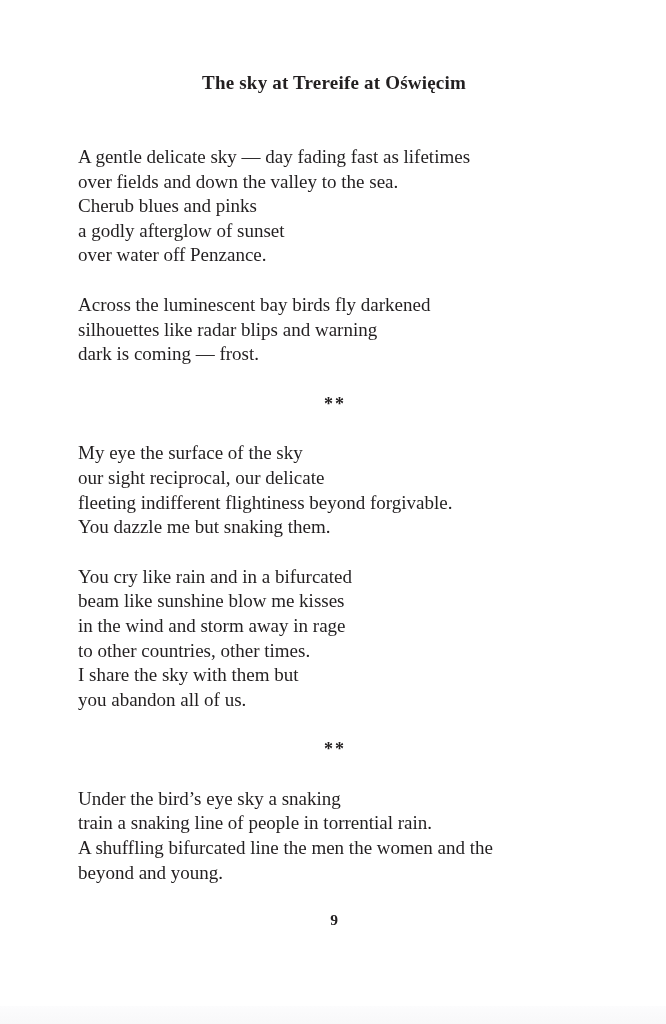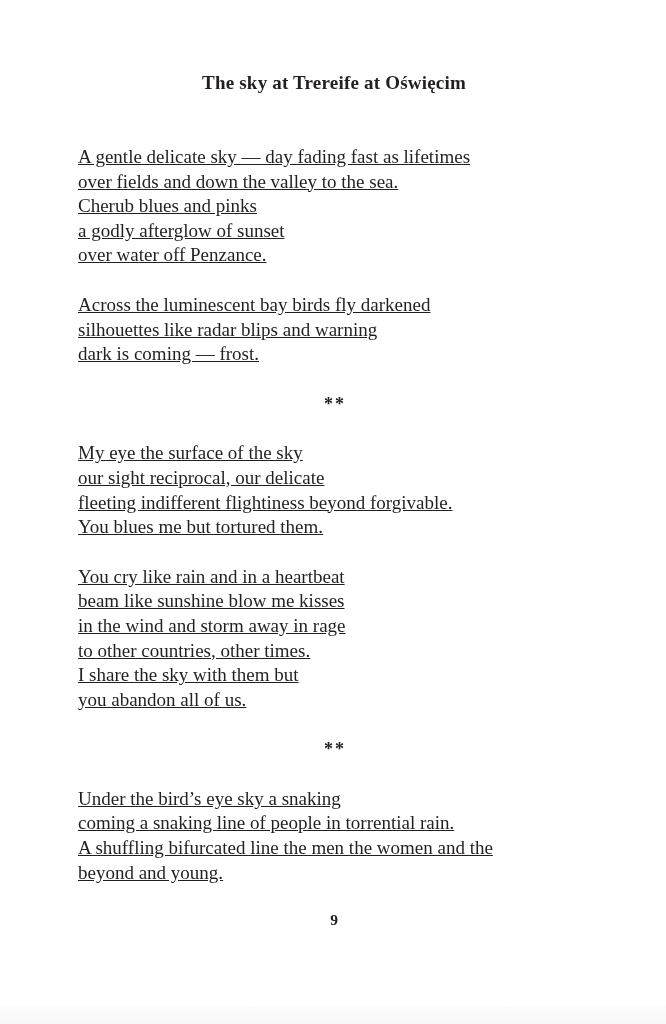--- a/index.html
+++ b/index.html
@@ -29,21 +29,20 @@
     line-height: 26px;
     font-weight: bold;
     text-align: center;
     letter-spacing: 0.2px;
   }
   .stanza {
     margin: 0 0 25px 0;
     font-size: 19px;
     line-height: 24.6px;
     font-feature-settings: "liga" 1;
-    text-decoration: underline;
   }
   .line {
     white-space: pre;
   }
   .separator {
     margin: 0 0 25px 0;
     font-size: 18px;
     line-height: 24.6px;
     text-align: center;
     letter-spacing: 2px;
@@ -87,37 +86,37 @@
       <div class="line">silhouettes like radar blips and warning</div>
       <div class="line">dark is coming — frost.</div>
     </div>
 
     <div class="separator">**</div>
 
     <div class="stanza">
       <div class="line">My eye the surface of the sky</div>
       <div class="line">our sight reciprocal, our delicate</div>
       <div class="line">fleeting indifferent flightiness beyond forgivable.</div>
-      <div class="line">You blues me but tortured them.</div>
+      <div class="line">You dazzle me but snaking them.</div>
     </div>
 
     <div class="stanza">
-      <div class="line">You cry like rain and in a heartbeat</div>
+      <div class="line">You cry like rain and in a bifurcated</div>
       <div class="line">beam like sunshine blow me kisses</div>
       <div class="line">in the wind and storm away in rage</div>
       <div class="line">to other countries, other times.</div>
       <div class="line">I share the sky with them but</div>
       <div class="line">you abandon all of us.</div>
     </div>
 
     <div class="separator">**</div>
 
     <div class="stanza">
       <div class="line">Under the bird’s eye sky a snaking</div>
-      <div class="line">coming a snaking line of people in torrential rain.</div>
+      <div class="line">train a snaking line of people in torrential rain.</div>
       <div class="line">A shuffling bifurcated line the men the women and the</div>
       <div class="line">beyond and young.</div>
     </div>
 
     <div class="page-number">9</div>
   </div>
 
   <div class="footer-strip"></div>
 </div>
 

